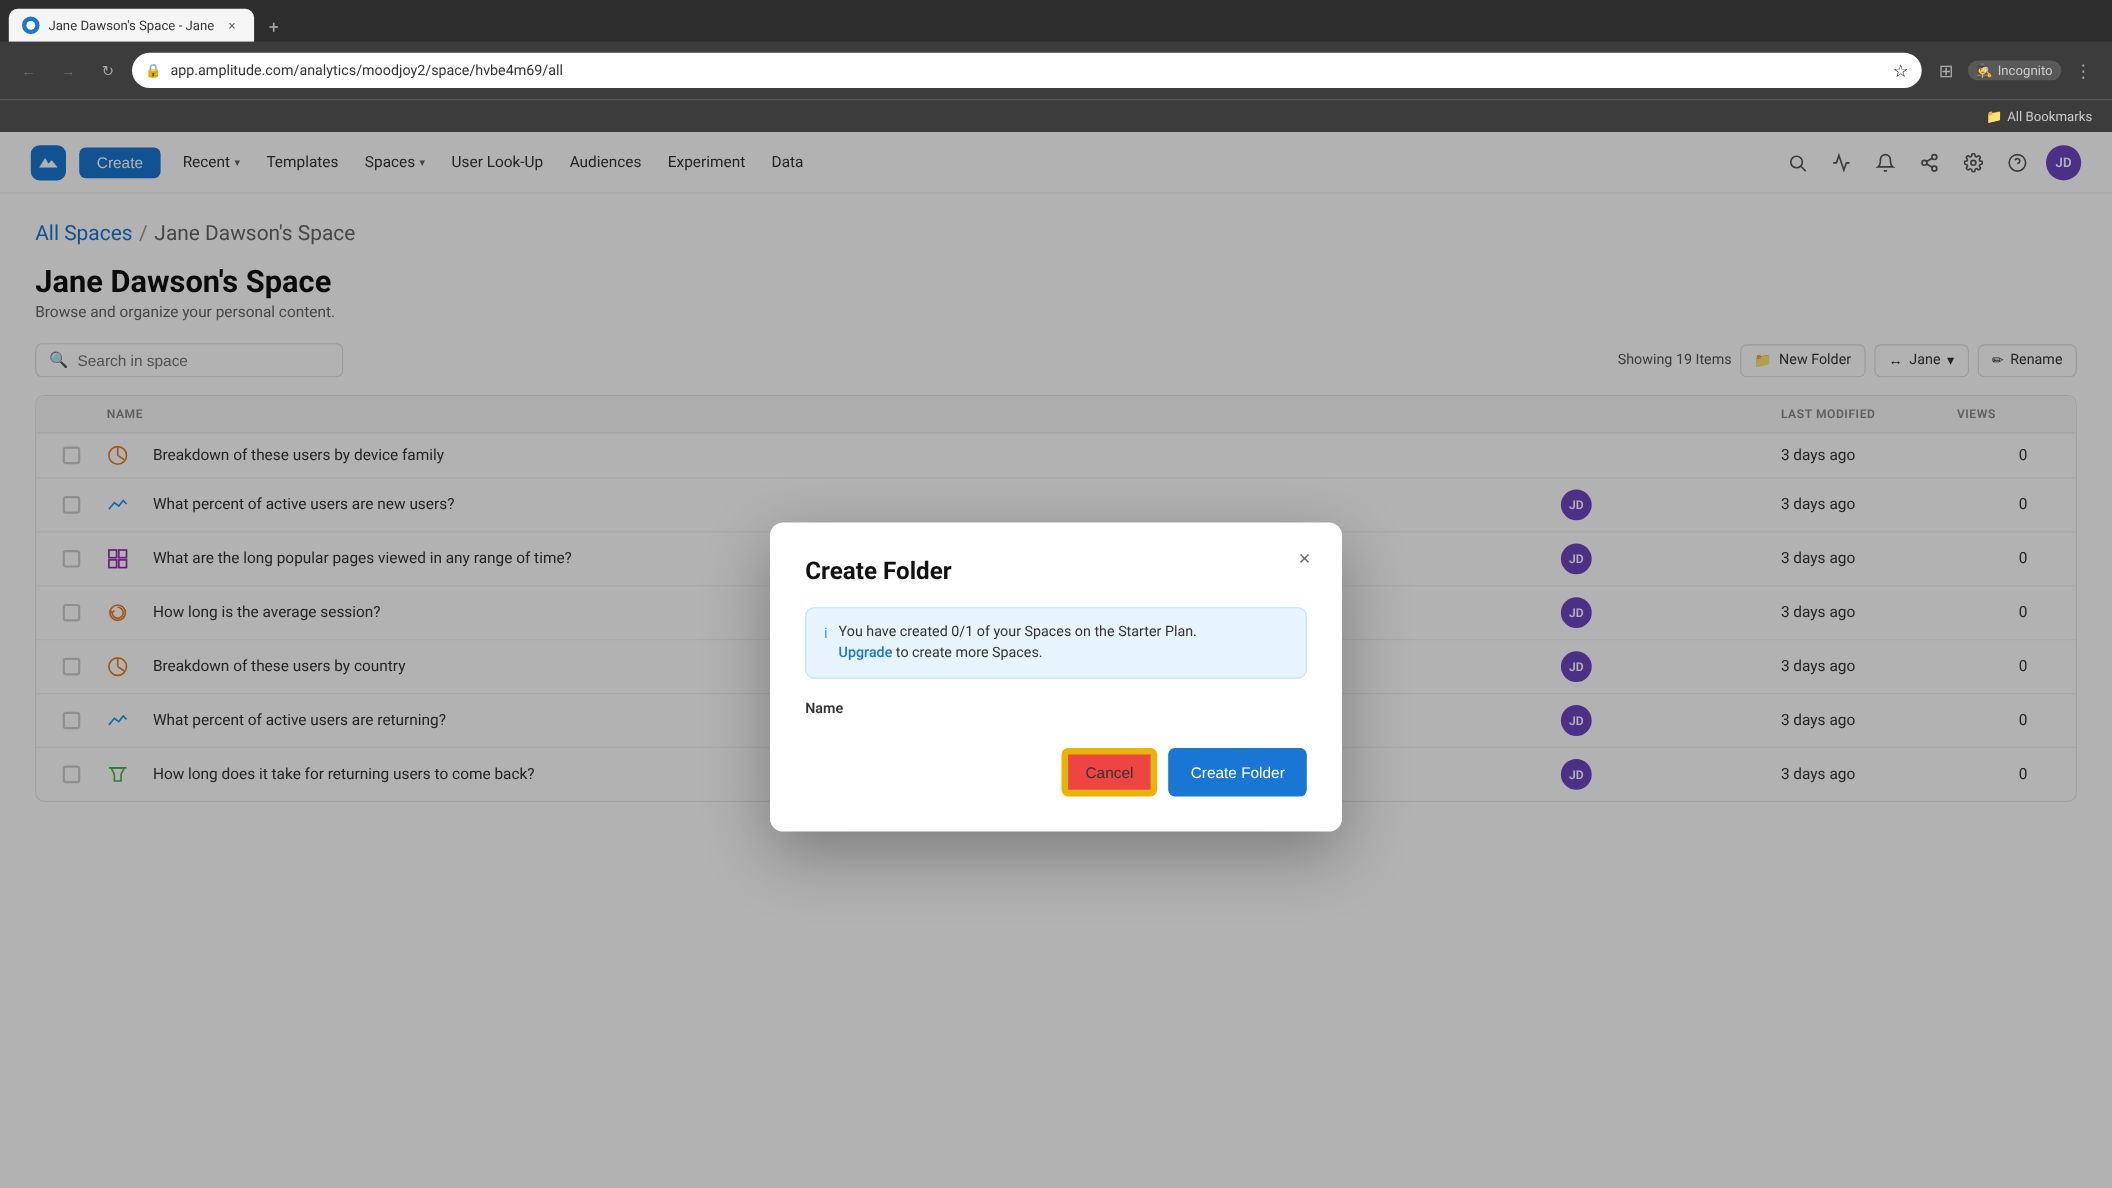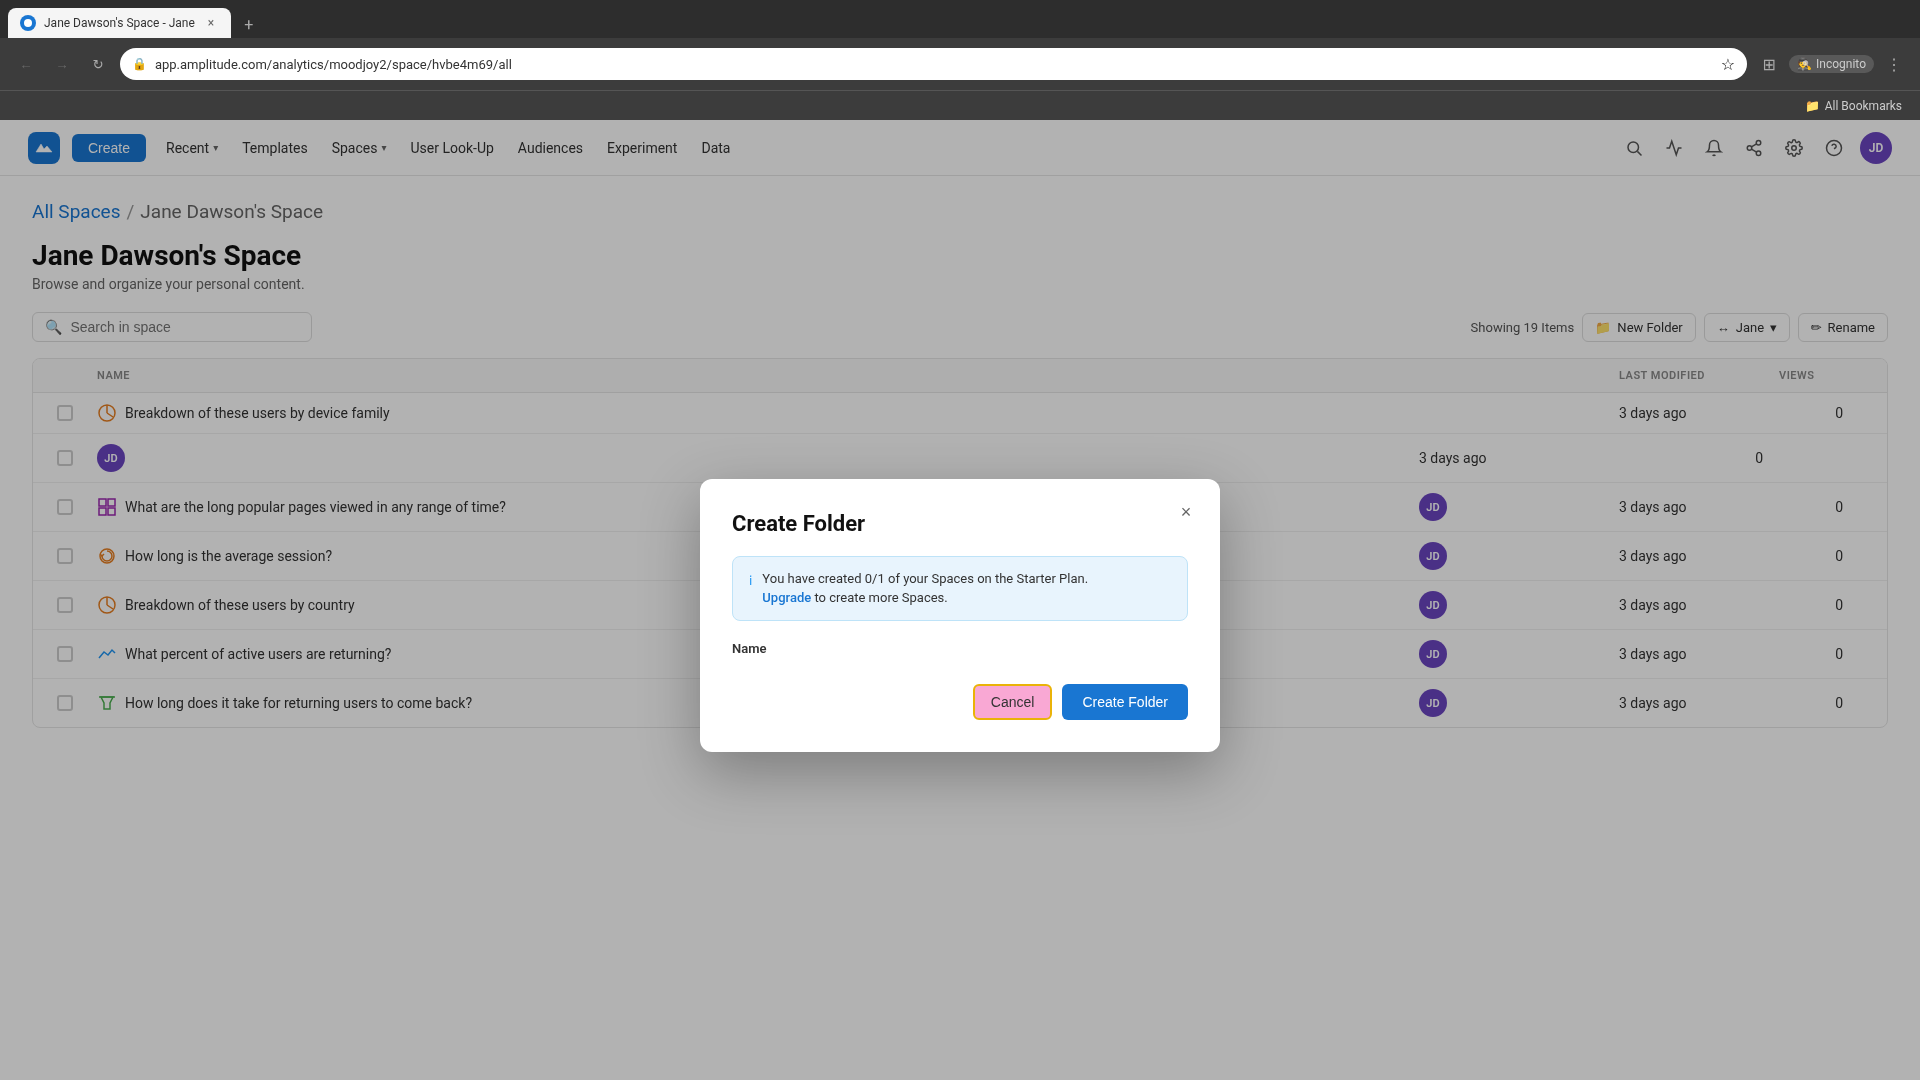--- a/index.html
+++ b/index.html
@@ -56,38 +56,38 @@
     .toolbar-btn { display: flex; align-items: center; gap: 6px; padding: 6px 12px; border: 1px solid #ddd; border-radius: 6px; background: #fff; font-size: 13px; color: #333; cursor: pointer; }
     .showing-text { font-size: 13px; color: #555; }
 
     
     .table-container { border: 1px solid #e5e5e5; border-radius: 8px; overflow: hidden; }
     .table-header { display: grid; grid-template-columns: 40px 1fr 200px 160px 80px 20px; background: #fafafa; border-bottom: 1px solid #e5e5e5; padding: 0 16px; }
     .table-header-cell { padding: 10px 8px; font-size: 11px; font-weight: 600; color: #888; text-transform: uppercase; letter-spacing: 0.5px; }
     .table-row { display: grid; grid-template-columns: 40px 1fr 200px 160px 80px 20px; padding: 0 16px; border-bottom: 1px solid #f0f0f0; align-items: center; }
     .table-row:last-child { border-bottom: none; }
     .table-cell { padding: 10px 8px; font-size: 14px; color: #333; display: flex; align-items: center; gap: 8px; }
-    .table-cell.name { gap: 8px; }
+    .table-cell.name { gap: 22px; }
     .item-icon { width: 20px; height: 20px; flex-shrink: 0; }
     .item-icon svg { width: 20px; height: 20px; }
     .avatar-sm { width: 28px; height: 28px; border-radius: 50%; background: #6b46c1; color: white; display: flex; align-items: center; justify-content: center; font-size: 11px; font-weight: 600; flex-shrink: 0; }
     .table-cell.right { justify-content: flex-end; }
 
     
     .modal-overlay { position: absolute; top: 0; left: 0; right: 0; bottom: 0; background: rgba(0,0,0,0.3); display: flex; align-items: center; justify-content: center; z-index: 1000; }
     .modal { background: #fff; border-radius: 12px; width: 520px; padding: 32px; box-shadow: 0 20px 60px rgba(0,0,0,0.3); position: relative; }
     .modal-title { font-size: 22px; font-weight: 700; color: #111; margin-bottom: 20px; }
     .modal-close { position: absolute; top: 20px; right: 20px; width: 28px; height: 28px; border-radius: 50%; display: flex; align-items: center; justify-content: center; cursor: pointer; color: #666; font-size: 18px; border: none; background: transparent; }
     .info-banner { background: #e8f4fd; border: 1px solid #bee3f8; border-radius: 8px; padding: 12px 16px; display: flex; gap: 10px; margin-bottom: 20px; font-size: 13px; color: #333; line-height: 1.5; }
     .info-banner .info-icon { color: #2196f3; flex-shrink: 0; margin-top: 2px; }
     .info-banner a { color: #1976d2; text-decoration: none; font-weight: 500; }
     .form-label { font-size: 13px; font-weight: 600; color: #333; margin-bottom: 8px; }
     .form-input { width: 100%; border: 2px solid #1976d2; border-radius: 6px; padding: 10px 12px; font-size: 14px; outline: none; color: #333; }
     .modal-footer { display: flex; justify-content: flex-end; gap: 10px; margin-top: 28px; }
-    .btn-cancel { padding: 8px 16px; border: 2px solid #eab308; border-radius: 6px; background: #f9a8d4; font-size: 14px; color: #333; cursor: pointer; }
+    .btn-cancel { padding: 8px 16px; border: 6px solid #eab308; border-radius: 6px; background: #ef4444; font-size: 14px; color: #333; cursor: pointer; }
     .btn-primary { padding: 8px 20px; border: none; border-radius: 6px; background: #1976d2; color: white; font-size: 14px; font-weight: 500; cursor: pointer; }
 
     .checkbox { width: 16px; height: 16px; border: 2px solid #ccc; border-radius: 3px; flex-shrink: 0; }
   </style>
 </head>
 <body>
 
 <div class="browser-chrome">
   <div class="browser-tab-bar">
     <div class="browser-tab">
@@ -264,20 +264,28 @@
         <div class="table-cell"></div>
         <div class="table-cell">3 days ago</div>
         <div class="table-cell right">0</div>
         <div class="table-cell"></div>
       </div>
 
       <div class="table-row">
         <div class="table-cell">
             <div class="checkbox"></div>
           </div>
+        <div class="table-cell name">
+          <div class="item-icon">
+            <svg viewBox="0 0 20 20" fill="none" stroke="#2196f3" stroke-width="1.5">
+                <polyline points="2,14 7,8 11,11 15,6 18,9"></polyline>
+              </svg>
+          </div>
+          <span>What percent of active users are new users?</span>
+        </div>
         <div class="table-cell">
           <div class="avatar-sm">JD</div>
         </div>
         <div class="table-cell">3 days ago</div>
         <div class="table-cell right">0</div>
         <div class="table-cell"></div>
       </div>
 
       <div class="table-row">
         <div class="table-cell">

